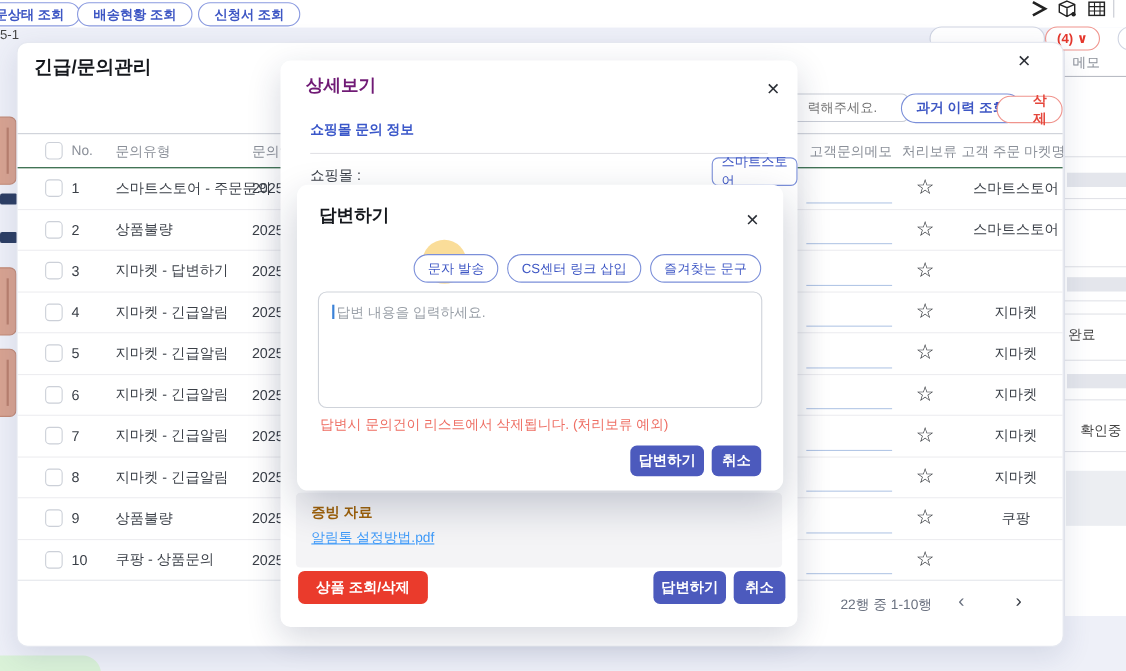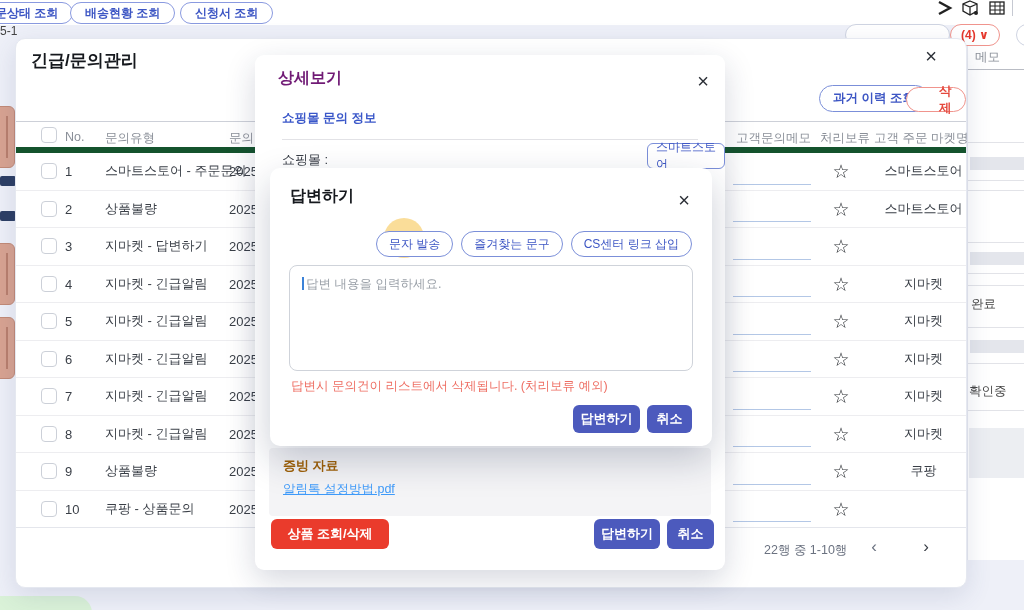--- a/index.html
+++ b/index.html
@@ -32,21 +32,21 @@
     border-radius:10px; box-shadow:0 8px 26px rgba(60,70,120,.14); z-index:10; }
   .modal-title { font-size:17px; font-weight:bold; color:#15181d; }
   .close-x { font-size:20px; color:#2b2f36; width:24px; height:24px; display:flex; align-items:center; justify-content:center; cursor:pointer; }
   .search-input { position:absolute; left:625px; top:46px; width:185px; height:26px; border:1px solid #c9cdd6; border-radius:6px;
     font-size:12px; color:#8a8f98; padding-left:92px; font-family:inherit; }
   .pill-outline-blue { position:absolute; height:27px; border:1.5px solid #7b8fd9; border-radius:15px; background:#fff;
     color:#3d56c4; font-size:12.5px; font-weight:bold; display:flex; align-items:center; padding:0 13px; cursor:pointer; white-space:nowrap; }
   .pill-outline-red { position:absolute; height:25px; border:1.5px solid #f0948d; border-radius:14px; background:#fff;
     color:#e5473c; font-size:12.5px; font-weight:bold; display:flex; align-items:center; padding:0 13px; cursor:pointer; }
 
-  .thead { position:absolute; left:0; right:0; top:82px; height:32px; border-top:1px solid #cdd0d8; border-bottom:6px solid #14532d; }
+  .thead { position:absolute; left:0; right:0; top:82px; height:32px; border-top:1px solid #cdd0d8; border-bottom:1px solid #14532d; }
   .th { position:absolute; top:8px; font-size:12.5px; color:#8a8f98; white-space:nowrap; }
   .cb { position:absolute; left:25px; top:50%; margin-top:-8px; width:16px; height:16px; border:1.5px solid #ccd0d8; border-radius:4px; background:#fff; }
   .tbody { position:absolute; left:0; right:0; top:114px; }
   .trow { position:relative; height:37.5px; border-bottom:1px solid #ededf0; }
   .c-no   { position:absolute; left:49px;  top:50%; transform:translateY(-50%); font-size:13px; color:#3a3f47; }
   .c-type { position:absolute; left:89px;  top:50%; transform:translateY(-50%); font-size:13px; color:#3a3f47; white-space:nowrap; }
   .c-date { position:absolute; left:213px; top:50%; transform:translateY(-50%); font-size:13px; color:#3a3f47; }
   .c-memo { position:absolute; left:717px; bottom:5px; width:78px; border-bottom:1px solid #b3c7e6; height:14px; }
   .c-star { position:absolute; left:810px; top:50%; transform:translateY(-50%); width:30px; text-align:center; font-size:19px; color:#1f2328; cursor:pointer; }
   .c-market { position:absolute; left:845px; top:50%; transform:translateY(-50%); width:125px; text-align:center; font-size:13px; color:#3a3f47; white-space:nowrap; }
@@ -133,29 +133,30 @@
   <div class="rp-line" style="top:155px;"></div>
   <div class="rp-line" style="top:165px;"></div>
   <div class="rp-line" style="top:217px;"></div>
   <div class="rp-bar" style="top:227px;"></div>
   <div class="rp-line" style="top:248px;"></div>
   <div class="rp-line" style="top:260px;"></div>
   <span class="rp-text" style="top:271px;">완료</span>
   <div class="rp-line" style="top:302px;"></div>
   <div class="rp-bar" style="top:315px;"></div>
   <div class="rp-line" style="top:338px;"></div>
-  <span class="rp-text" style="left:1px; top:358px;">확인중</span>
+  <span class="rp-text" style="left:14px; top:358px;">확인중</span>
   <div class="rp-line" style="top:385px;"></div>
   <div class="abs" style="left:1px; right:-2px; top:403px; height:50px; background:#eceef2;"></div>
 </div>
 
 <div class="abs inquiry-modal">
   <span class="abs modal-title" style="left:15px; top:10px;">긴급/문의관리</span>
   <span class="abs close-x" style="left:903px; top:5px;">×</span>
 
+  <input class="search-input" placeholder="력해주세요." style="">
   <span class="pill-outline-blue" style="left:803px; top:46px;">과거 이력 조회</span>
   <span class="pill-outline-red" style="left:890px; top:48px;padding-left:32px;">삭제</span>
 
   <div class="thead">
     <span class="cb"></span>
     <span class="th" style="left:49px;">No.</span>
     <span class="th" style="left:89px;">문의유형</span>
     <span class="th" style="left:213px;">문의일</span>
     <span class="th" style="left:720px;">고객문의메모</span>
     <span class="th" style="left:804px;">처리보류</span>
@@ -276,22 +277,22 @@
   <button class="btn btn-indigo" style="left:339px; top:464px; width:66px; height:30px;">답변하기</button>
   <button class="btn btn-indigo" style="left:412px; top:464px; width:47px; height:30px;">취소</button>
 </div>
 
 <div class="abs reply-modal">
   <span class="rm-title">답변하기</span>
   <span class="close-x rm-x">×</span>
   <span class="rm-highlight"></span>
   <div class="rm-pills">
     <span class="rm-pill">문자 발송</span>
+    <span class="rm-pill">CS센터 링크 삽입</span>
     <span class="rm-pill">즐겨찾는 문구</span>
-    <span class="rm-pill">CS센터 링크 삽입</span>
   </div>
   <div class="rm-textarea">
     <span class="rm-caret"></span><span>답변 내용을 입력하세요.</span>
   </div>
   <span class="rm-warning">답변시 문의건이 리스트에서 삭제됩니다. (처리보류 예외)</span>
   <button class="btn btn-indigo" style="left:303px; top:237px; width:67px; height:28px;">답변하기</button>
   <button class="btn btn-indigo" style="left:377px; top:237px; width:45px; height:28px;">취소</button>
 </div>
 
 </body></html>

